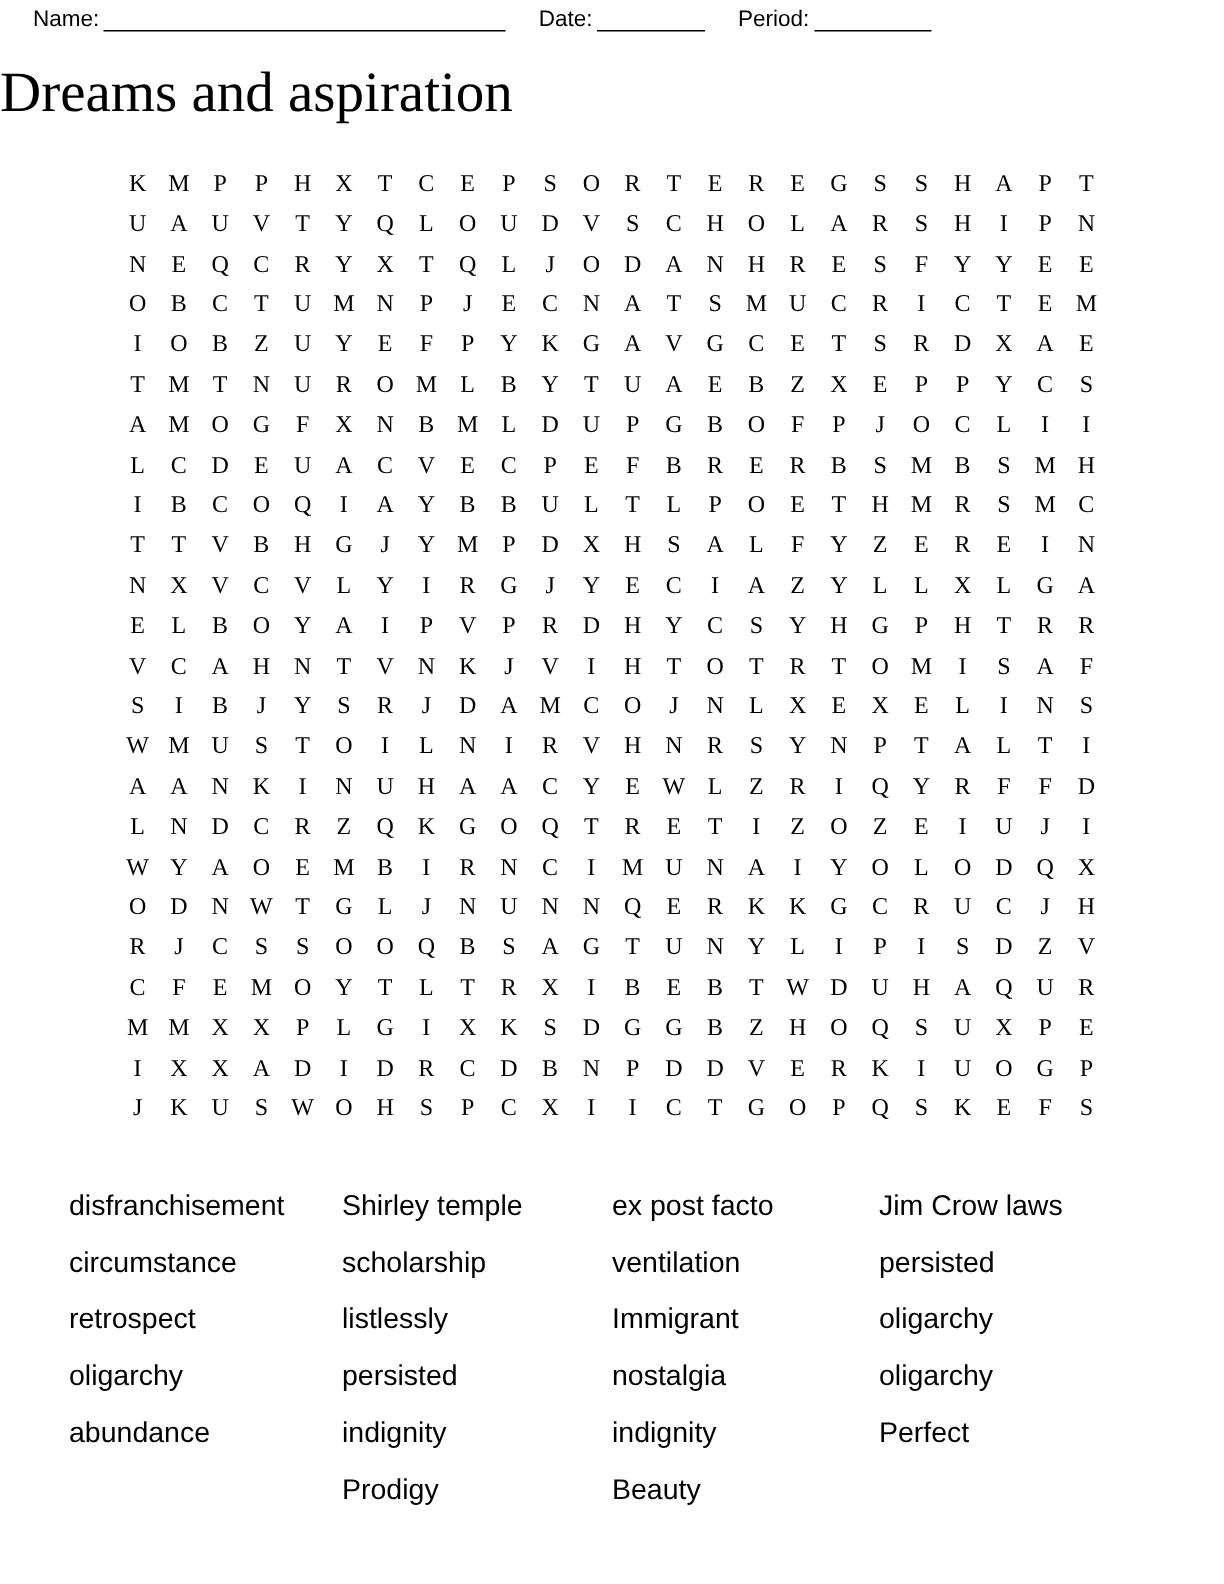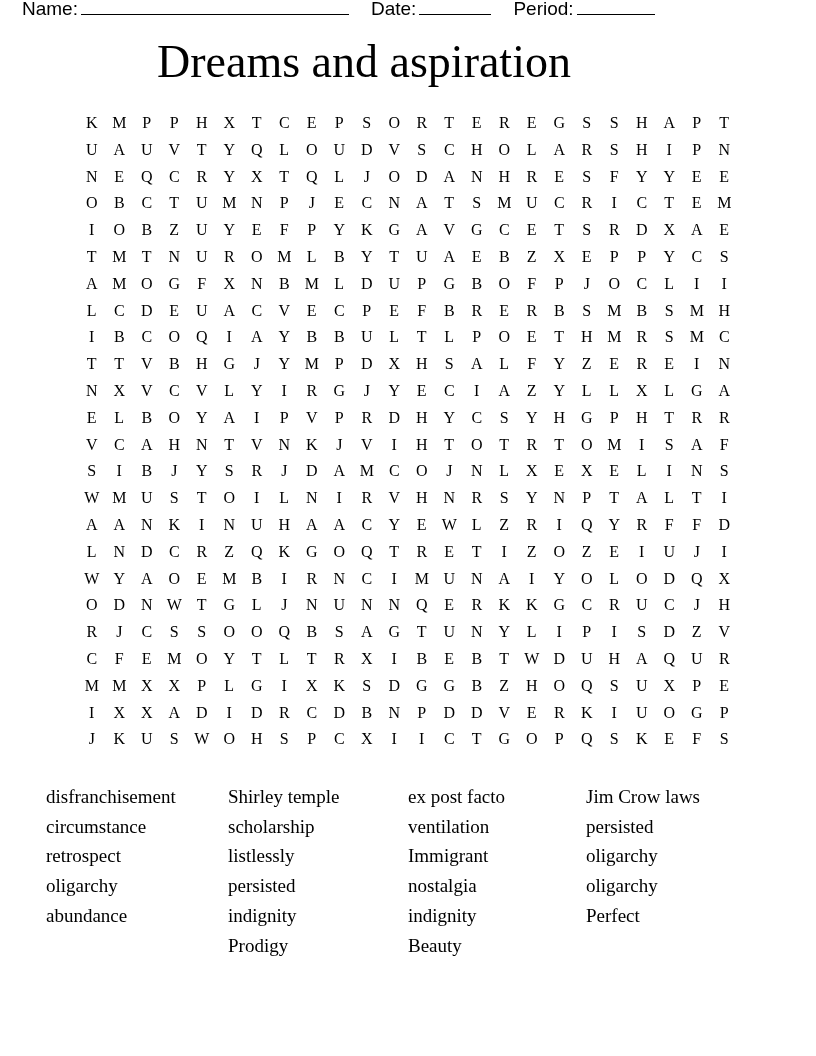--- a/index.html
+++ b/index.html
@@ -17,23 +17,23 @@
   }
 
   
   .header-row {
     position: absolute;
     top: 0px;
     left: 0px;
     width: 816px;
     height: 26px;
     display: flex;
-    align-items: flex-start;
+    align-items: center;
     font-family: "Liberation Sans", sans-serif;
-    font-size: 19px;
+    font-size: 15px;
     line-height: 17px;
     white-space: nowrap;
   }
   .field-label { padding-bottom: 1px; }
   .rule {
     display: inline-block;
     border-bottom: 1px solid #000;
     height: 14px;
     margin-left: 3px;
   }
@@ -42,23 +42,22 @@
   .rule-period { width: 78px; }
   .gap-sm { display: inline-block; width: 22px; }
   .gap-md { display: inline-block; width: 22px; }
 
   
   .puzzle-title {
     position: absolute;
     top: 34px;
     left: 0;
     width: 728px;
-    text-align: center;
     font-family: "Liberation Serif", serif;
-    font-size: 46px;
+    font-size: 38px;
     font-weight: normal;
     line-height: 56px;
     letter-spacing: 0px;
   }
 
   
   .grid-wrap {
     position: absolute;
     top: 110px;
     left: 78px;
@@ -87,24 +86,25 @@
   }
   .word-col {
     display: flex;
     flex-direction: column;
   }
   .word-col-0 { width: 182px; }
   .word-col-1 { width: 180px; }
   .word-col-2 { width: 178px; }
   .word-col-3 { width: 180px; }
   .word-item {
-    font-family: Liberation Serif, serif;
+    font-family: Liberation Sans, sans-serif;
     font-size: 19px;
     line-height: 29.7px;
     white-space: nowrap;
+    margin-top: 8px;
   }
 </style>
 </head>
 <body>
 
 <div class="header-row">
   <span class="gap-md"></span>
   <span class="field-label">Name:</span>
   <span class="rule rule-name"></span>
   <span class="gap-sm"></span>

